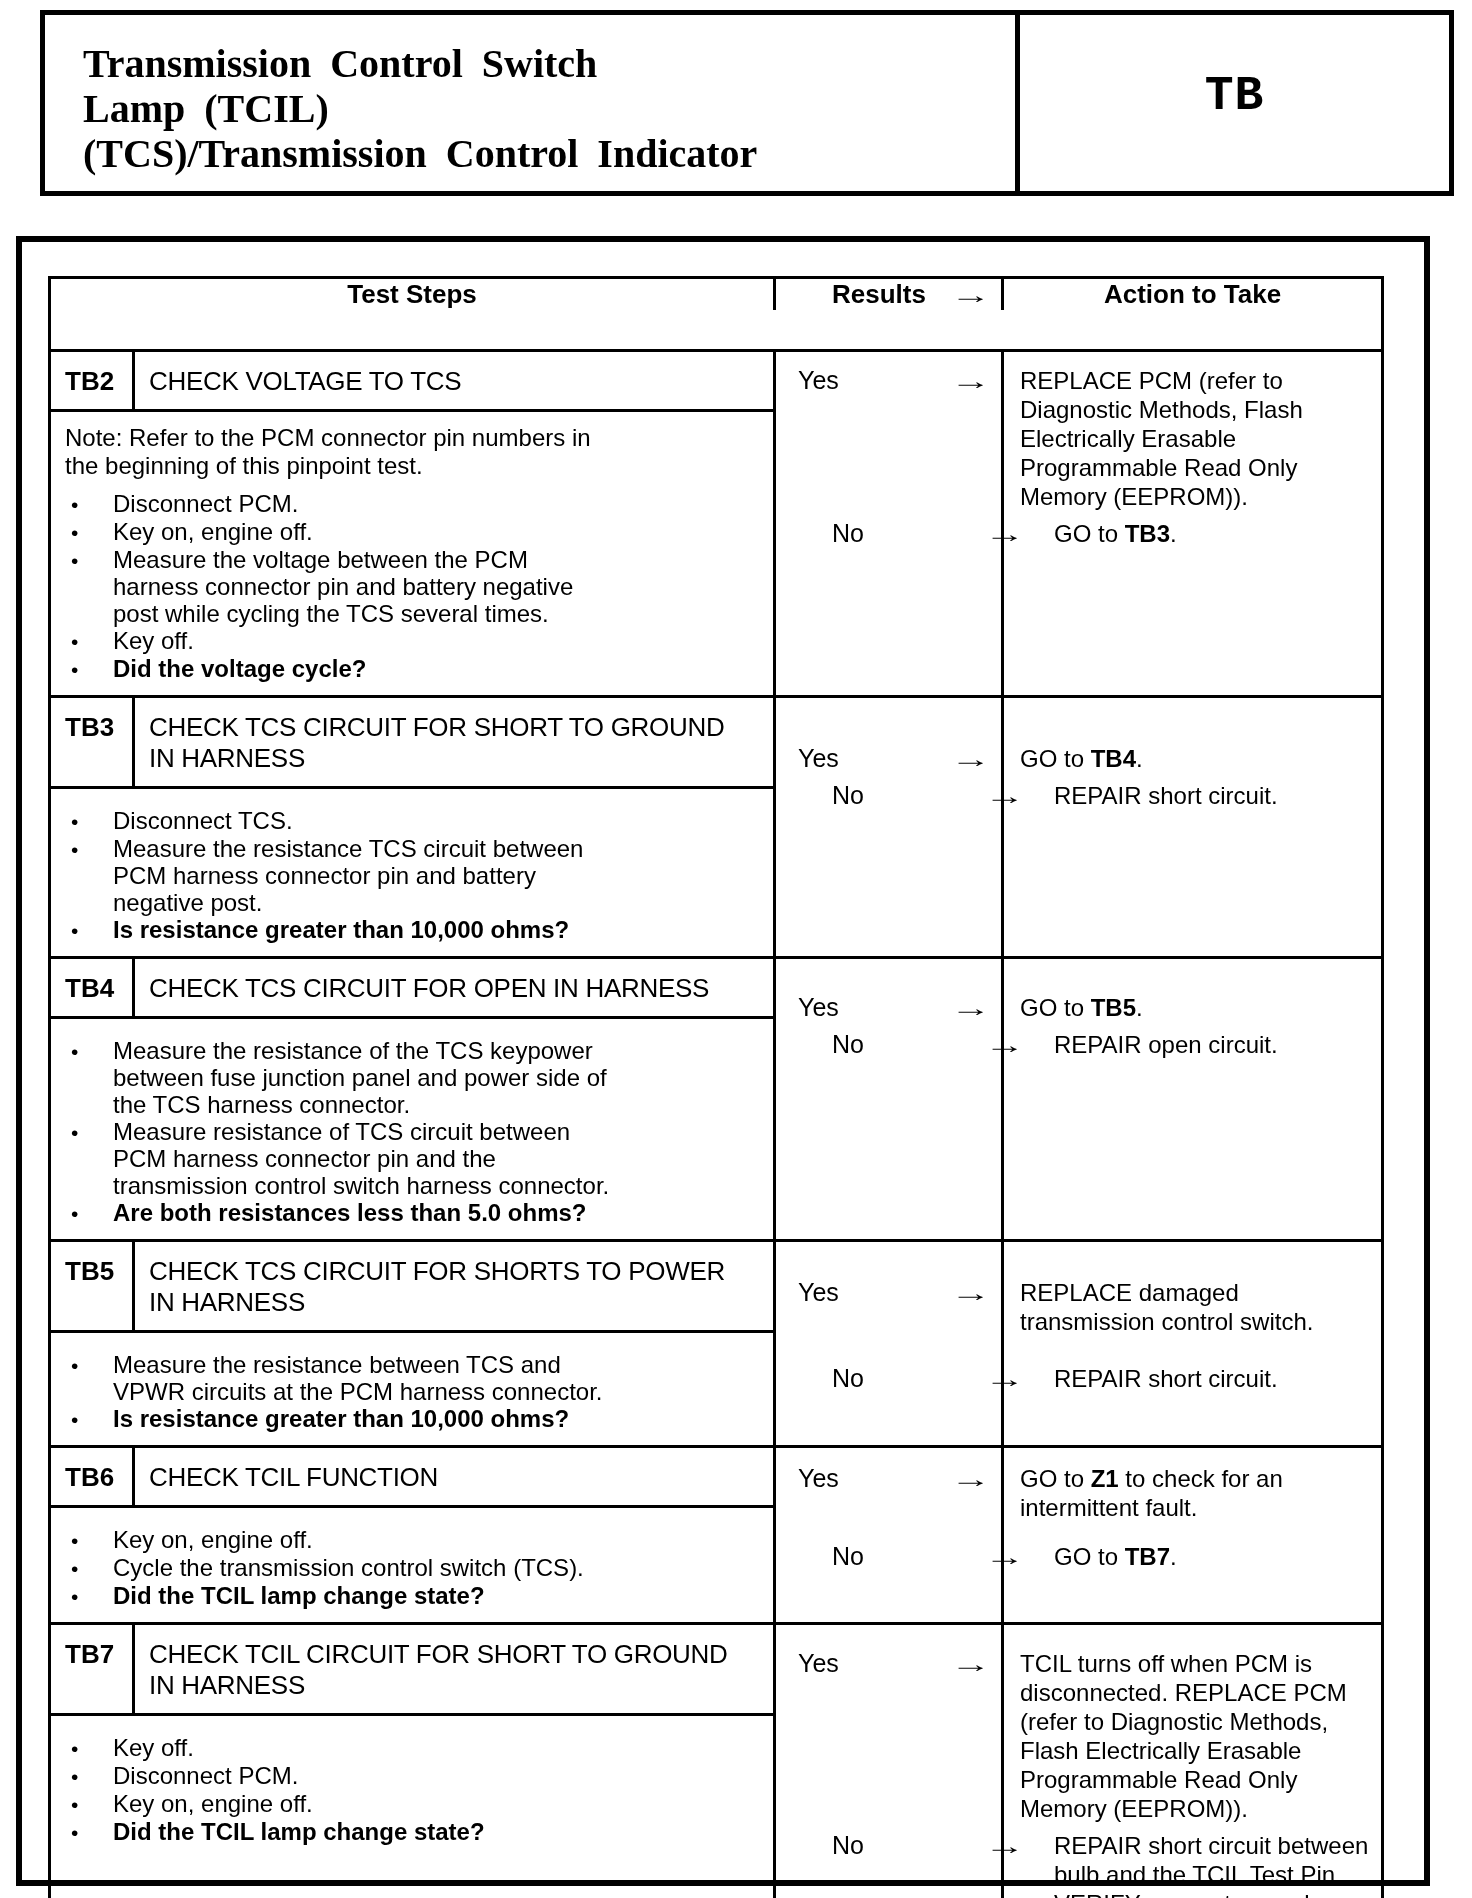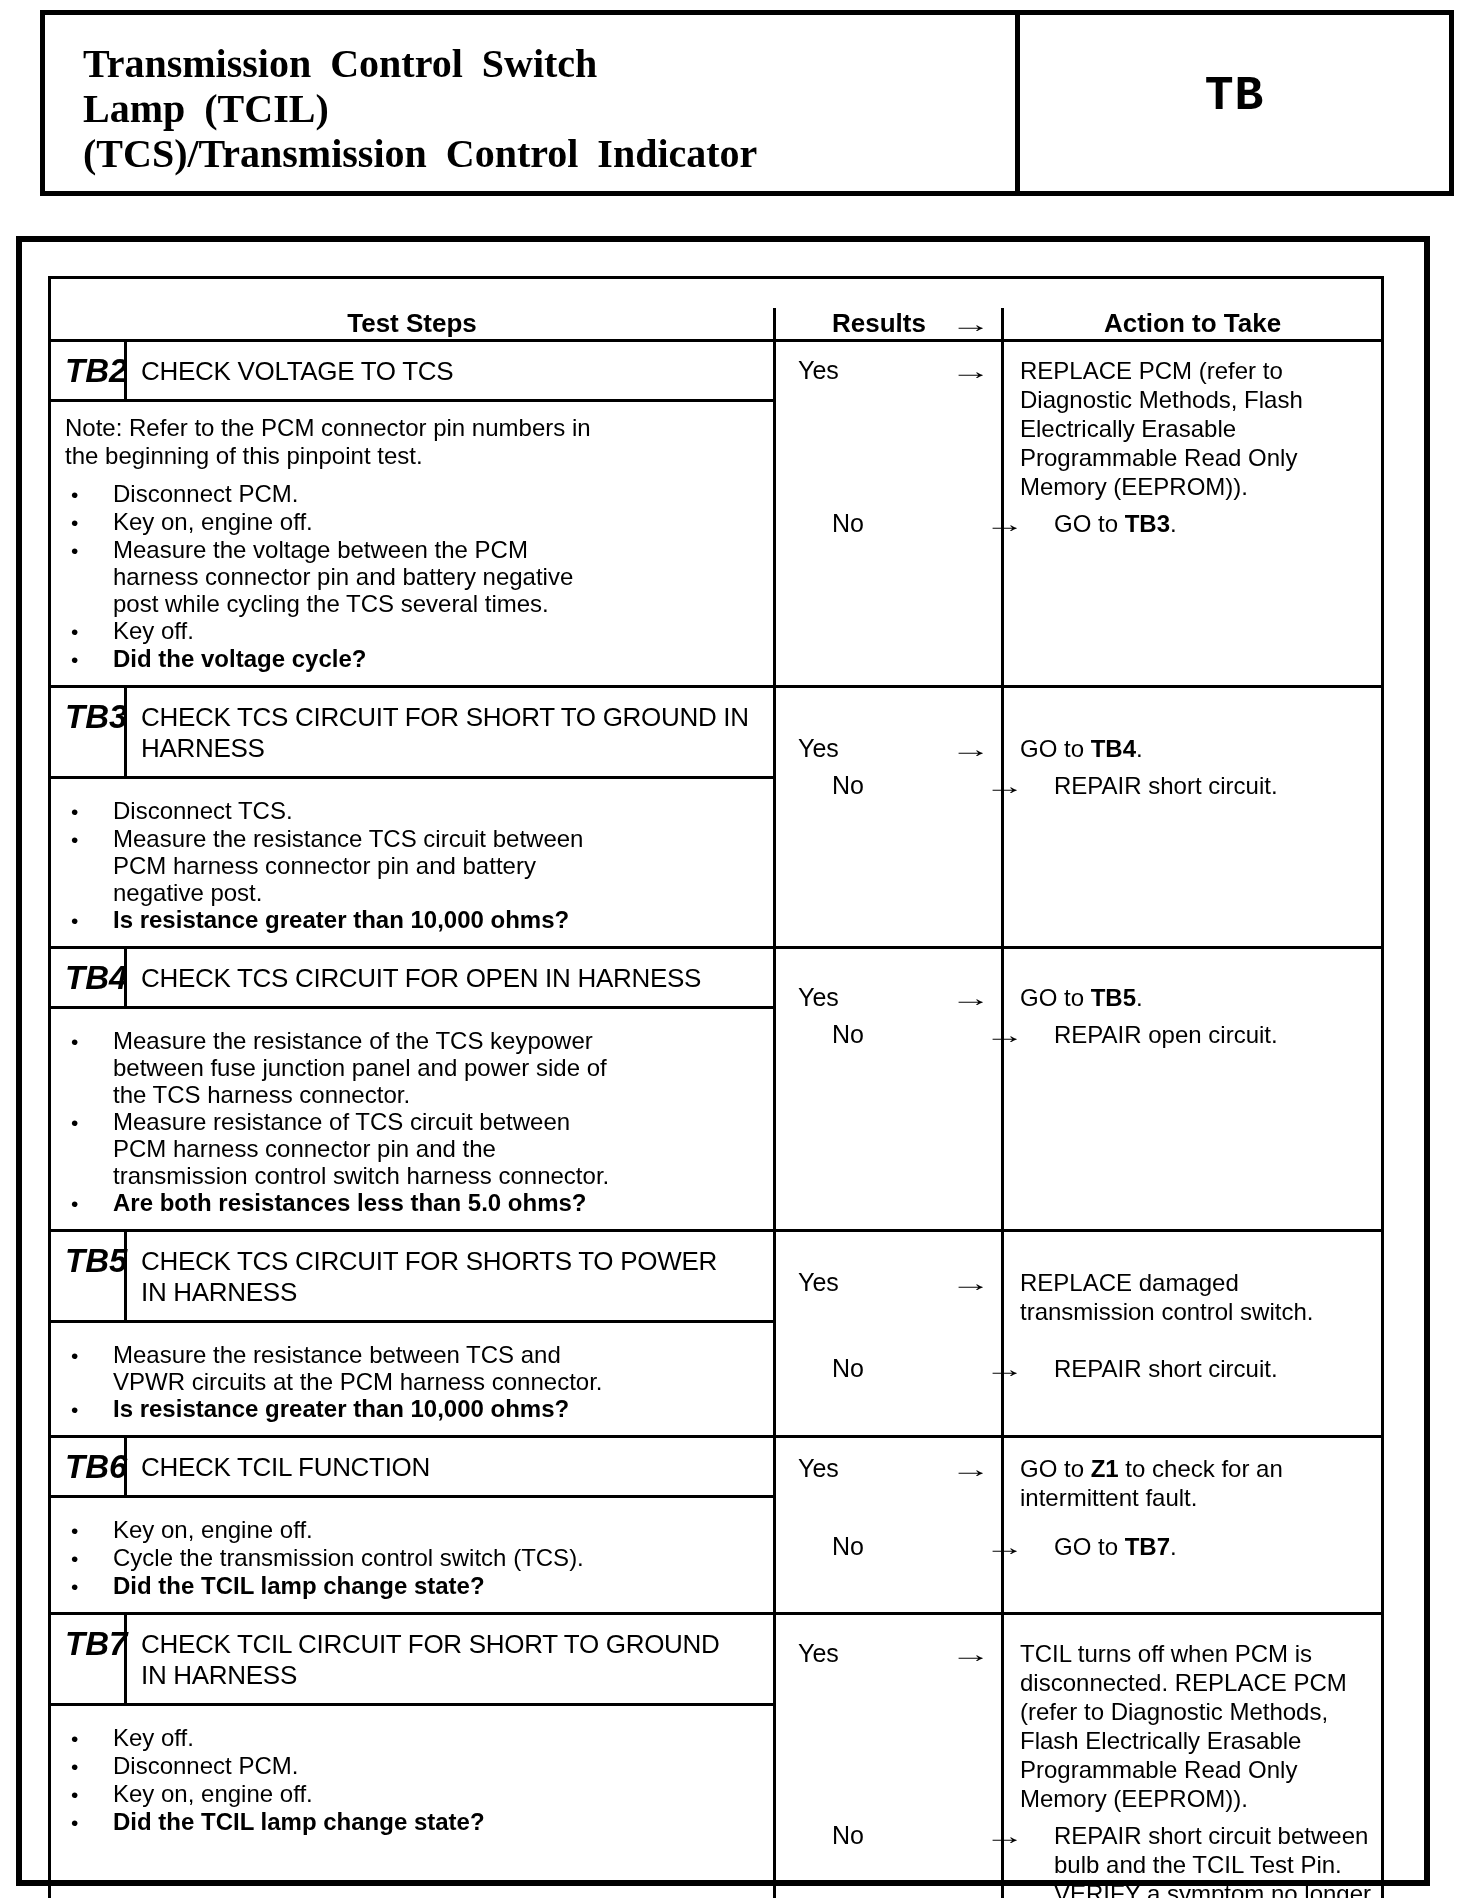--- a/index.html
+++ b/index.html
@@ -17,35 +17,35 @@
                  font-family:Liberation Mono, monospace; font-weight:bold;
                  font-size:48px; letter-spacing:1px; padding-bottom:14px; }
 
   
   .main-box { position:absolute; left:16px; top:236px; width:1414px; height:1650px;
               border:6px solid #000; }
 
   
   .itable { position:absolute; left:26px; top:34px; width:1336px; border:3px solid #000; }
 
-  .hrow { display:flex; align-items:flex-end; border-bottom:3px solid #000; height:63px;
+  .hrow { display:flex; align-items:flex-start; border-bottom:3px solid #000; height:73px;
           font-weight:bold; font-size:26px; }
   .hcell { display:flex; align-items:center; justify-content:center; }
   .hc1 { width:722px; }
   .hc2 { width:228px; border-left:3px solid #000; justify-content:space-between;
          padding:0 10px 0 56px; }
   .hc3 { width:380px; border-left:3px solid #000; }
 
   .block { display:flex; align-items:stretch; border-bottom:3px solid #000; }
   .block:last-child { border-bottom:none; }
 
   .tsteps { width:722px; flex-shrink:0; }
   .labelrow { display:flex; border-bottom:3px solid #000; }
-  .idcell { width:76px; flex-shrink:0; border-right:3px solid #000; font-weight:bold;
-            font-size:33px; padding:14px 4px 12px 14px; line-height:30px;font-style:italic; }
+  .idcell { width:84px; flex-shrink:0; border-right:3px solid #000; font-weight:bold;
+            font-size:26px; padding:14px 4px 12px 14px; line-height:30px; }
   .titlecell { flex:1; font-size:26px; line-height:31px; letter-spacing:-0.3px;
                padding:14px 24px 12px 14px; }
   .detail { padding:8px 30px 12px 0; }
   .note { font-size:24px; line-height:28px; margin:4px 0 6px 14px; max-width:565px; }
   .bullets { margin-top:10px; }
   .bullet { display:flex; padding-left:20px; }
   .dot { width:42px; flex-shrink:0; font-size:21px; line-height:27px; padding-top:1px; }
   .btext { max-width:502px; font-size:24px; line-height:27px; }
   .b { font-weight:bold; }
 

